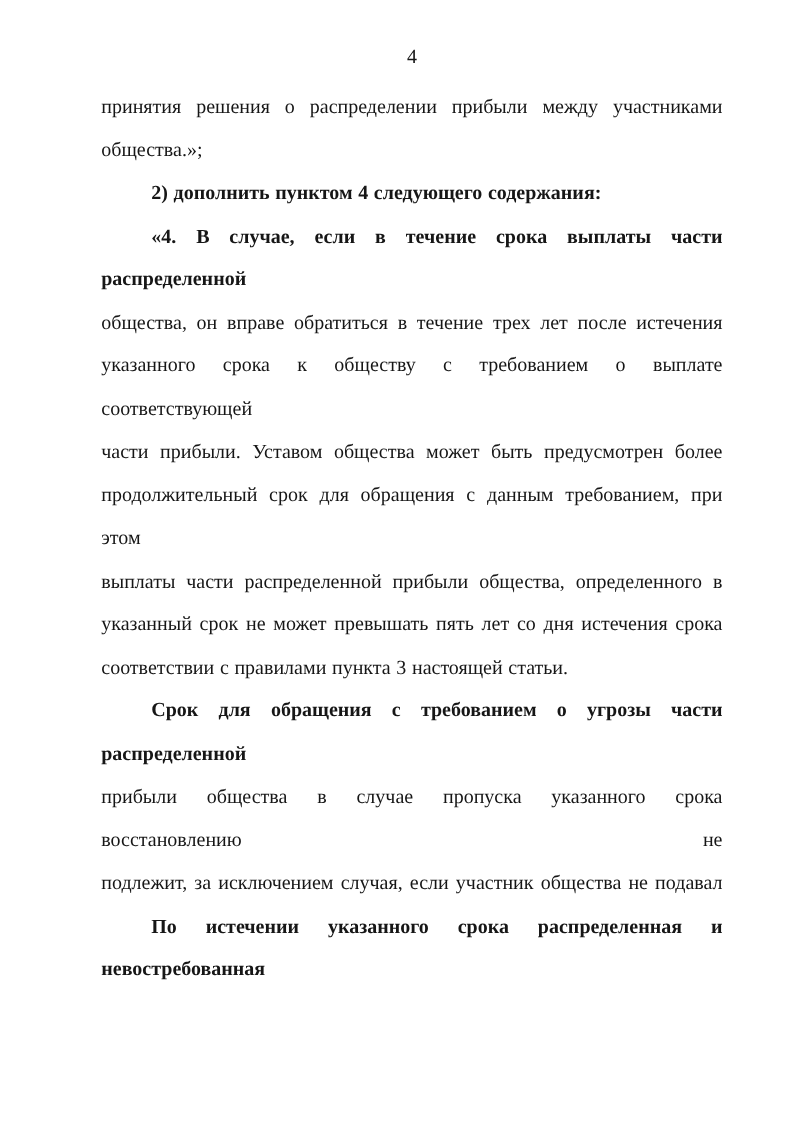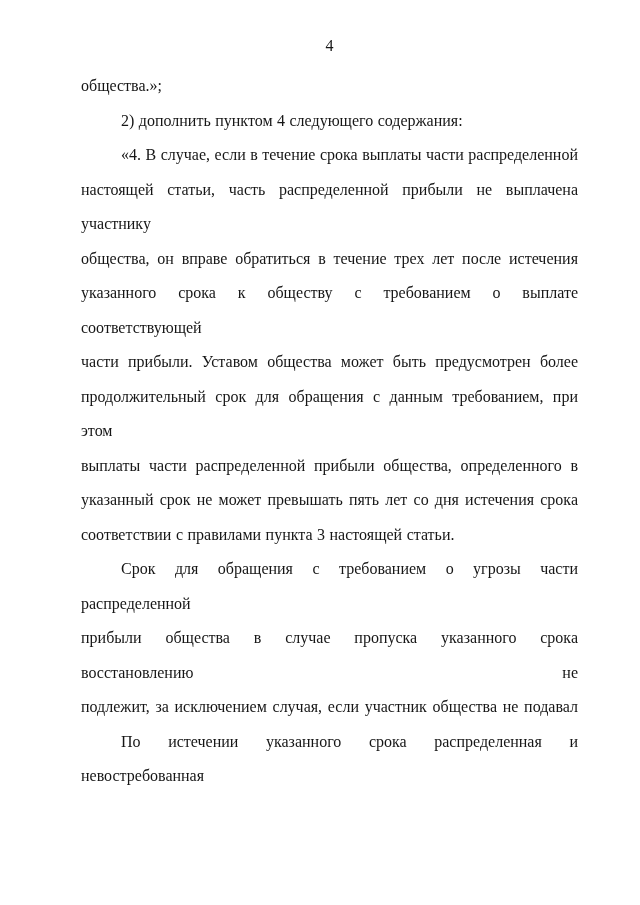--- a/index.html
+++ b/index.html
@@ -38,32 +38,33 @@
     text-align: justify;
     text-align-last: justify;
     word-spacing: 0.5px;
   }
   .line.end {
     text-align: right;
     text-align-last: left;
   }
   .line.indent {
     text-indent: 40px;
+    font-weight: bold;
   }
 </style>
 </head>
 <body>
 
 <div class="page">
   <div class="page-number">4</div>
   <div class="text-block">
+    <div class="line">принятия решения о распределении прибыли между участниками</div>
     <div class="line end">общества.»;</div>
     <div class="line end indent">2) дополнить пунктом 4 следующего содержания:</div>
     <div class="line indent">«4. В случае, если в течение срока выплаты части распределенной</div>
-    <div class="line">настоящей статьи, часть распределенной прибыли не выплачена участнику</div>
     <div class="line">общества, он вправе обратиться в течение трех лет после истечения</div>
     <div class="line">указанного срока к обществу с требованием о выплате соответствующей</div>
     <div class="line">части прибыли. Уставом общества может быть предусмотрен более</div>
     <div class="line">продолжительный срок для обращения с данным требованием, при этом</div>
     <div class="line">выплаты части распределенной прибыли общества, определенного в</div>
     <div class="line">указанный срок не может превышать пять лет со дня истечения срока</div>
     <div class="line end">соответствии с правилами пункта 3 настоящей статьи.</div>
     <div class="line indent">Срок для обращения с требованием о угрозы части распределенной</div>
     <div class="line">прибыли общества в случае пропуска указанного срока восстановлению не</div>
     <div class="line">подлежит, за исключением случая, если участник общества не подавал</div>

